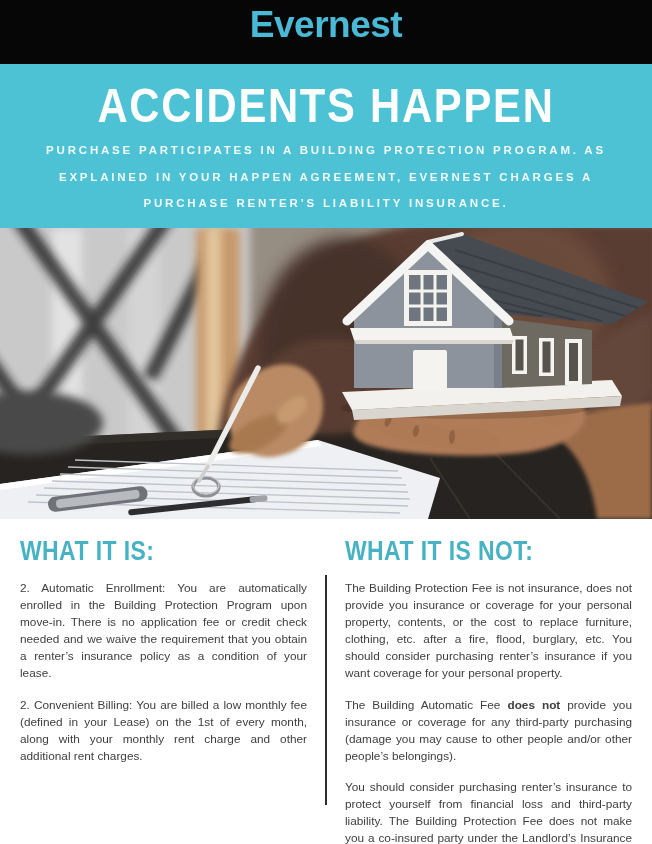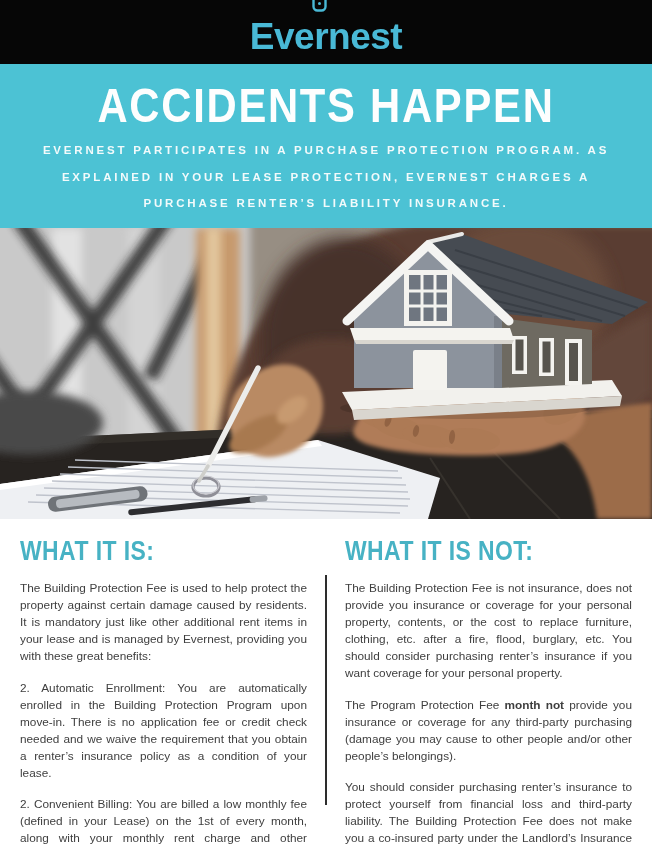--- a/index.html
+++ b/index.html
@@ -13,21 +13,21 @@
     font-family: "Liberation Sans", sans-serif;
   }
 
   
   .header {
     position: relative;
     height: 64px;
     background: #060606;
     display: flex; align-items: flex-end; justify-content: center;
   }
-  .logo { position: relative; padding-bottom: 6px; margin-top: 10px; }
+  .logo { position: relative; padding-bottom: 18px; margin-top: 10px; }
   .logo-text {
     color: #49b9d6;
     font-size: 37px;
     font-weight: bold;
     letter-spacing: -0.5px;
   }
   .logo-door {
     position: absolute;
     top: -31px; left: 50%;
     margin-left: -15px;
@@ -110,22 +110,22 @@
         <circle cx="8.5" cy="13" r="1.5" fill="#49b9d6"></circle>
         <circle cx="8.5" cy="18.5" r="1.5" fill="#49b9d6"></circle>
       </svg>
       <span class="logo-text">Evernest</span>
     </div>
   </header>
 
   <section class="banner">
     <div class="banner-title">ACCIDENTS HAPPEN</div>
     <div class="banner-subtitle">
-      <div class="line">EVERNEST PARTICIPATES IN A PURCHASE PROTECTION PROGRAM. AS</div>
-      <div class="line">EXPLAINED IN YOUR LEASE PROTECTION, EVERNEST CHARGES A</div>
+      <div class="line">PURCHASE PARTICIPATES IN A BUILDING PROTECTION PROGRAM. AS</div>
+      <div class="line">EXPLAINED IN YOUR HAPPEN AGREEMENT, EVERNEST CHARGES A</div>
       <div class="line">PURCHASE RENTER’S LIABILITY INSURANCE.</div>
     </div>
   </section>
 
   <figure class="hero" aria-label="Person in brown shirt holding a small model house in an open palm while signing a lease document with a pen; a ring and clipboard lie on the paper">
     <svg width="652" height="291" viewBox="0 0 652 291">
       <defs>
         <filter id="b8" x="-40%" y="-40%" width="180%" height="180%">
             <feGaussianBlur stdDeviation="8"></feGaussianBlur>
           </filter>
@@ -259,28 +259,27 @@
         <rect x="413" y="122" width="34" height="40" rx="2" fill="#f4f3ef"></rect>
       </g>
     </svg>
   </figure>
 
   <main class="content">
     <div class="divider"></div>
     <div class="cols">
       <div class="col">
         <h2>WHAT IT IS:</h2>
-        <p>The Building Protection Fee is used to help protect the property against certain damage caused by residents. It is mandatory just like other additional rent items in your lease and is managed by Evernest, providing you with these great benefits:</p>
         <p>2. Automatic Enrollment: You are automatically enrolled in the Building Protection Program upon move-in. There is no application fee or credit check needed and we waive the requirement that you obtain a renter’s insurance policy as a condition of your lease.</p>
         <p>2. Convenient Billing: You are billed a low monthly fee (defined in your Lease) on the 1st of every month, along with your monthly rent charge and other additional rent charges.</p>
 
       </div>
       <div class="col">
         <h2>WHAT IT IS NOT:</h2>
         <p>The Building Protection Fee is not insurance, does not provide you insurance or coverage for your personal property, contents, or the cost to replace furniture, clothing, etc. after a fire, flood, burglary, etc. You should consider purchasing renter’s insurance if you want coverage for your personal property.</p>
-        <p><span>The Program Protection Fee </span><strong>month not</strong><span> provide you insurance or coverage for any third-party purchasing (damage you may cause to other people and/or other people’s belongings).</span></p>
+        <p><span>The Building Automatic Fee </span><strong>does not</strong><span> provide you insurance or coverage for any third-party purchasing (damage you may cause to other people and/or other people’s belongings).</span></p>
         <p>You should consider purchasing renter’s insurance to protect yourself from financial loss and third-party liability. The Building Protection Fee does not make you a co-insured party under the Landlord’s Insurance policy.</p>
 
       </div>
     </div>
   </main>
 
 </div>
 
 </body></html>

